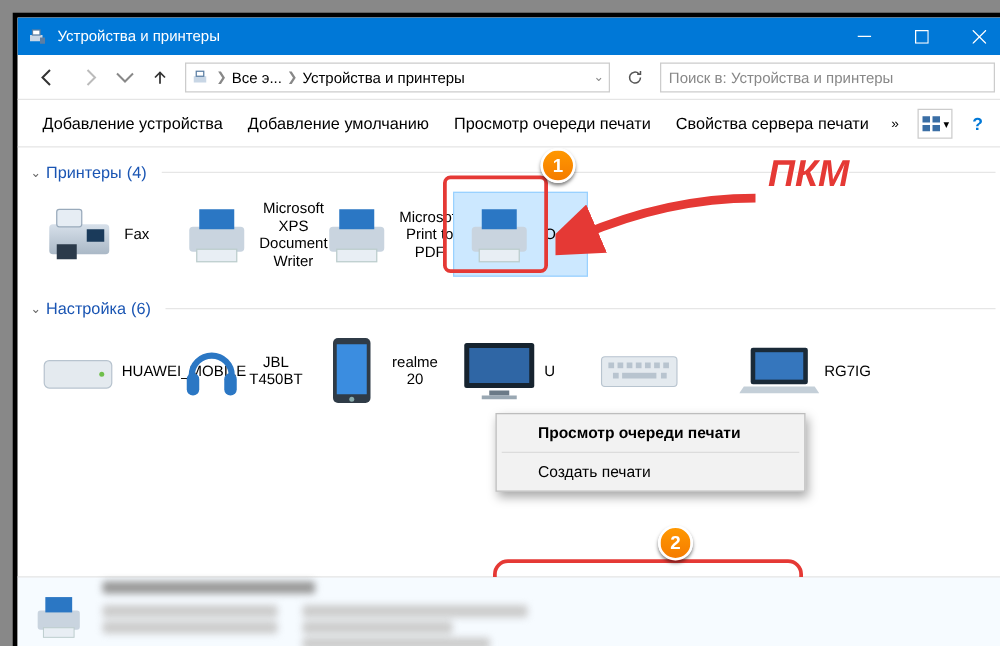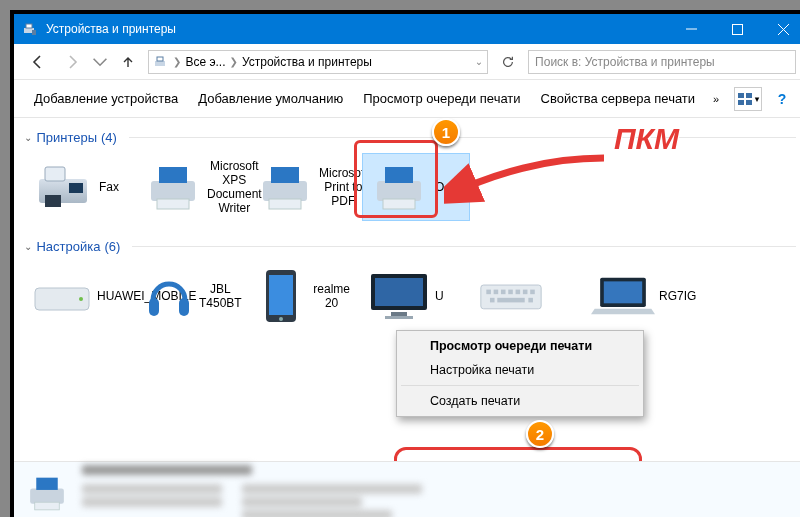--- a/index.html
+++ b/index.html
@@ -307,21 +307,20 @@
           <marker id="ah" markerWidth="10" markerHeight="10" refX="2" refY="3" orient="auto">
             <path d="M0,0 L0,6 L8,3 z" fill="#E53935"></path>
           </marker>
         </defs>
       <path d="M160 10 Q 90 10 20 40" fill="none" stroke="#E53935" stroke-width="7" marker-end="url(#ah)"></path>
     </svg>
     <div class="ann-text" style="left:600px; top:4px;">ПКМ</div>
 
     <div class="context-menu">
       <div class="mi bold">Просмотр очереди печати</div>
-      <div class="mi">Настройка печати</div>
       <div class="sep"></div>
       <div class="mi">Создать печати</div>
 
     </div>
 
     <div class="ann-box" style="left:380px; top:329px; width:248px; height:28px; border-radius:12px;"></div>
     <div class="ann-badge" style="left:512px; top:302px;">2</div>
 
   </div>
 

